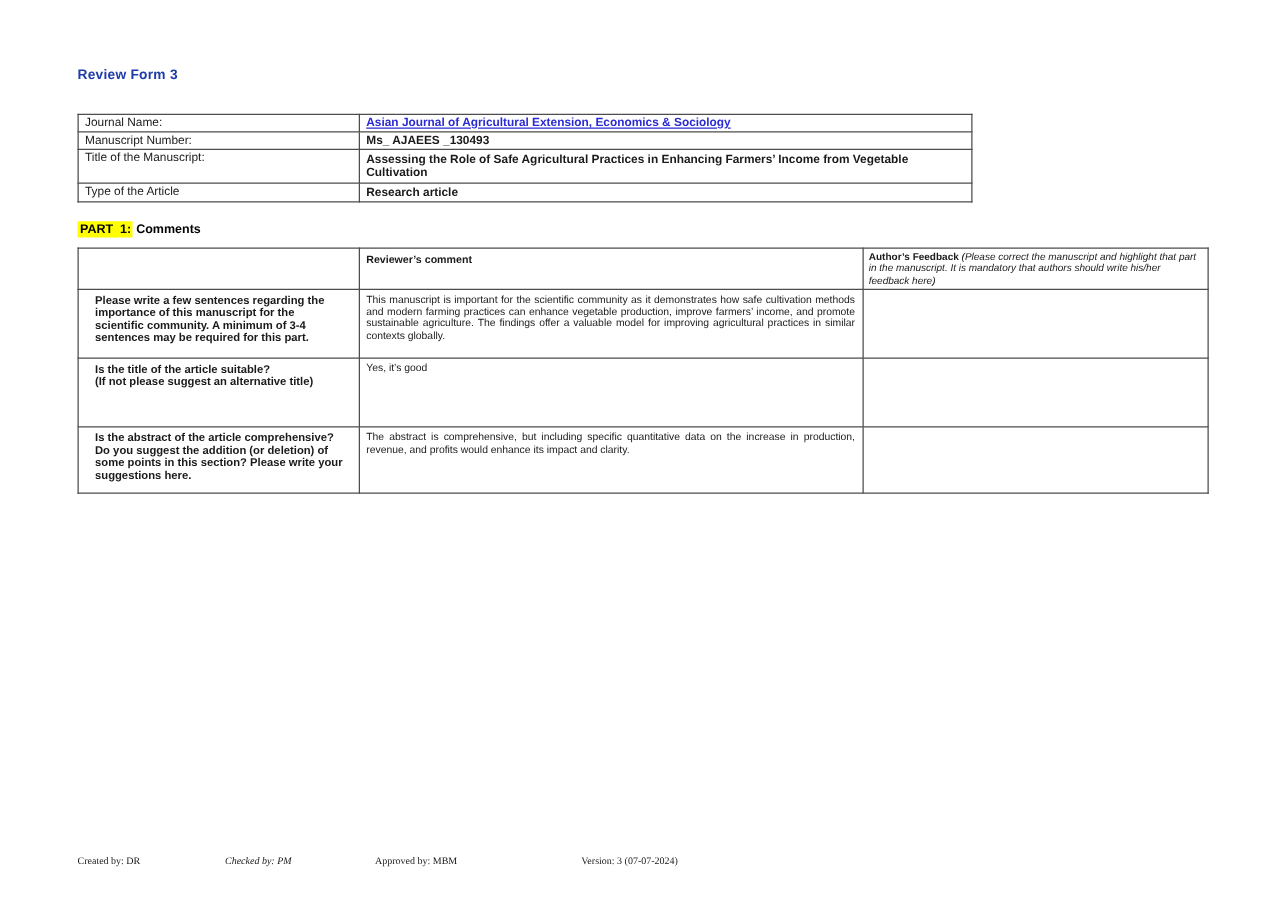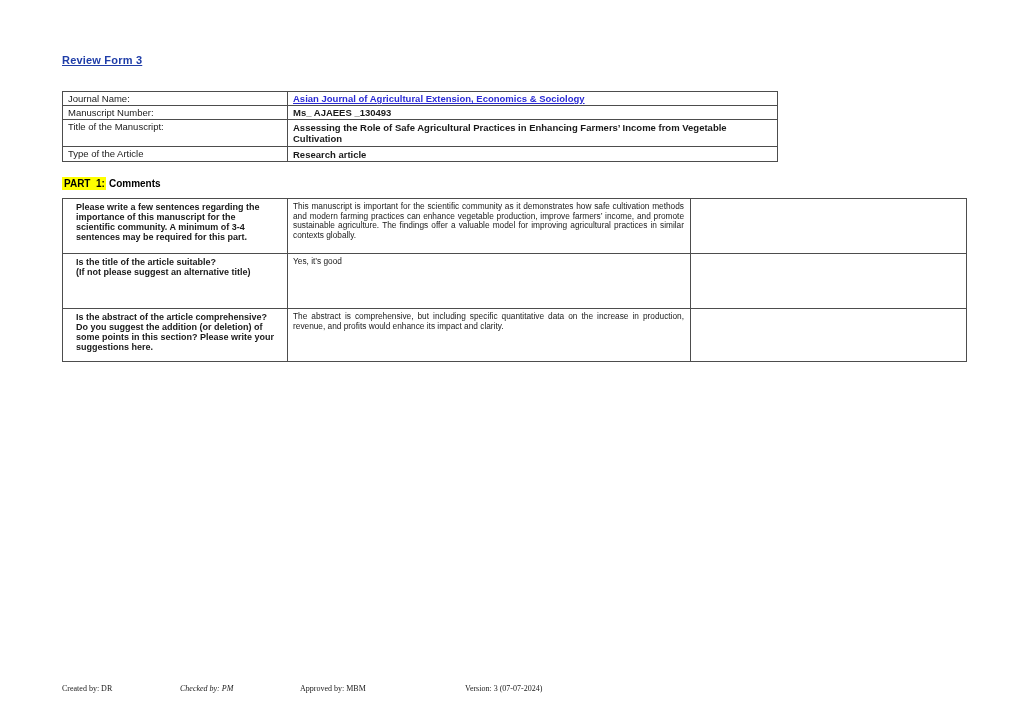--- a/index.html
+++ b/index.html
@@ -11,21 +11,20 @@
     position: relative;
     overflow: hidden;
   }
   .page { position: relative; width: 1024px; height: 724px; background: #fff; }
 
   
   .doc-heading {
     position: absolute; left: 62px; top: 54px;
     font-size: 11px; font-weight: bold;
     color: var(--heading-blue, #1f3da8);
-    text-decoration: underline;
     letter-spacing: 0.2px;
   }
 
   
   table { border-collapse: collapse; table-layout: fixed; }
   td, th { border: 1px solid var(--border, #4d4d4d); vertical-align: top; overflow: hidden; }
 
   
   .info-table { position: absolute; left: 62px; top: 91px; width: 716px; }
   .info-table td { padding: 1px 5px; font-size: 9.5px; line-height: 11px; }
@@ -117,20 +116,25 @@
     <span class="hl">PART  1:</span><span class="section-title">Comments</span>
   </div>
 
   <table class="comments-table">
     <colgroup>
         <col class="c1">
         <col class="c2">
         <col class="c3">
       </colgroup>
     <tbody>
+        <tr style="height:31px">
+      <td></td>
+      <td class="hdr-reviewer">Reviewer’s comment</td>
+      <td class="hdr-author"><span>Author’s Feedback </span><span class="note">(Please correct the manuscript and highlight that part in the manuscript. It is mandatory that authors should write his/her feedback here)</span></td>
+    </tr>
     <tr style="height:55px">
       <td class="q-cell">Please write a few sentences regarding the importance of this manuscript for the scientific community. A minimum of 3-4 sentences may be required for this part.</td>
       <td class="c-cell">This manuscript is important for the scientific community as it demonstrates how safe cultivation methods and modern farming practices can enhance vegetable production, improve farmers’ income, and promote sustainable agriculture. The findings offer a valuable model for improving agricultural practices in similar contexts globally.</td>
       <td class="f-cell"></td>
     </tr>
     <tr style="height:55px">
       <td class="q-cell">Is the title of the article suitable?
 (If not please suggest an alternative title)</td>
       <td class="c-cell">Yes, it’s good</td>
       <td class="f-cell"></td>

